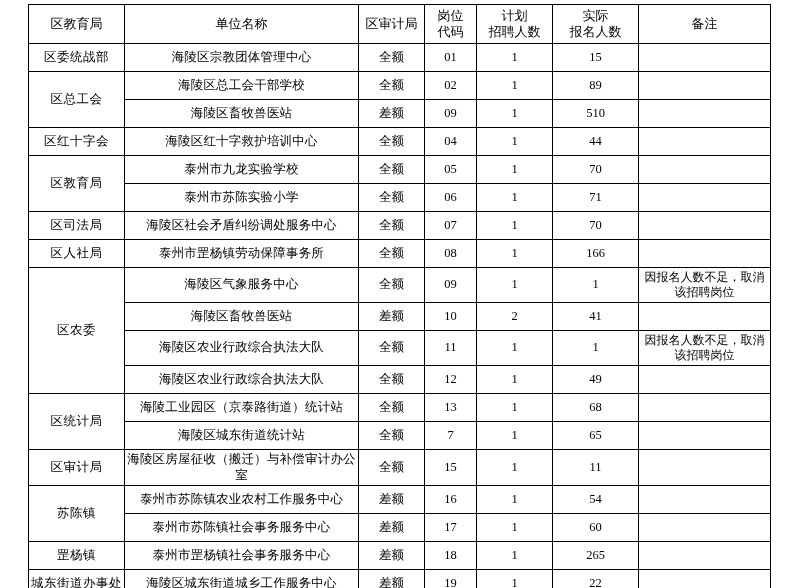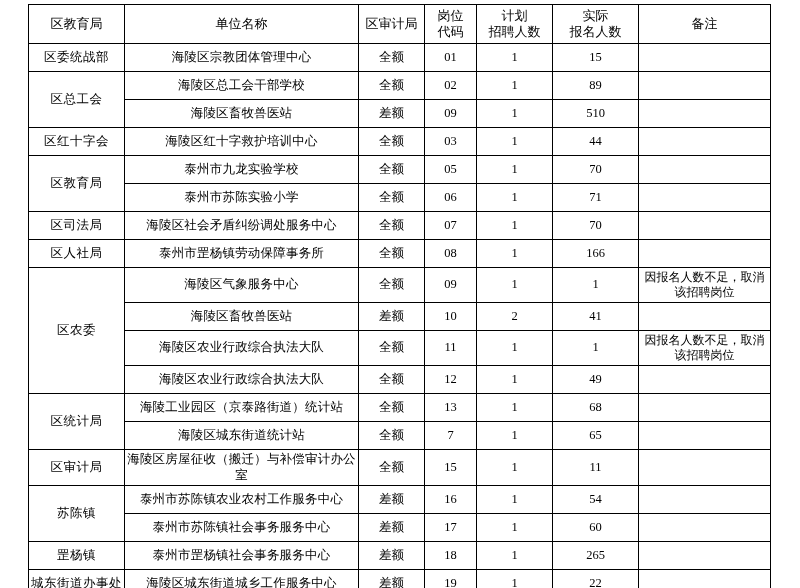--- a/index.html
+++ b/index.html
@@ -120,21 +120,21 @@
           <td>差额</td>
           <td>09</td>
           <td>1</td>
           <td>510</td>
           <td class="note-cell"></td>
         </tr>
         <tr>
           <td class="dept-cell">区红十字会</td>
           <td class="unit-cell">海陵区红十字救护培训中心</td>
           <td>全额</td>
-          <td>03</td>
+          <td>04</td>
           <td>1</td>
           <td>44</td>
           <td class="note-cell"></td>
         </tr>
         <tr>
           <td class="dept-cell" rowspan="2">区教育局</td>
           <td class="unit-cell">泰州市九龙实验学校</td>
           <td>全额</td>
           <td>05</td>
           <td>1</td>

